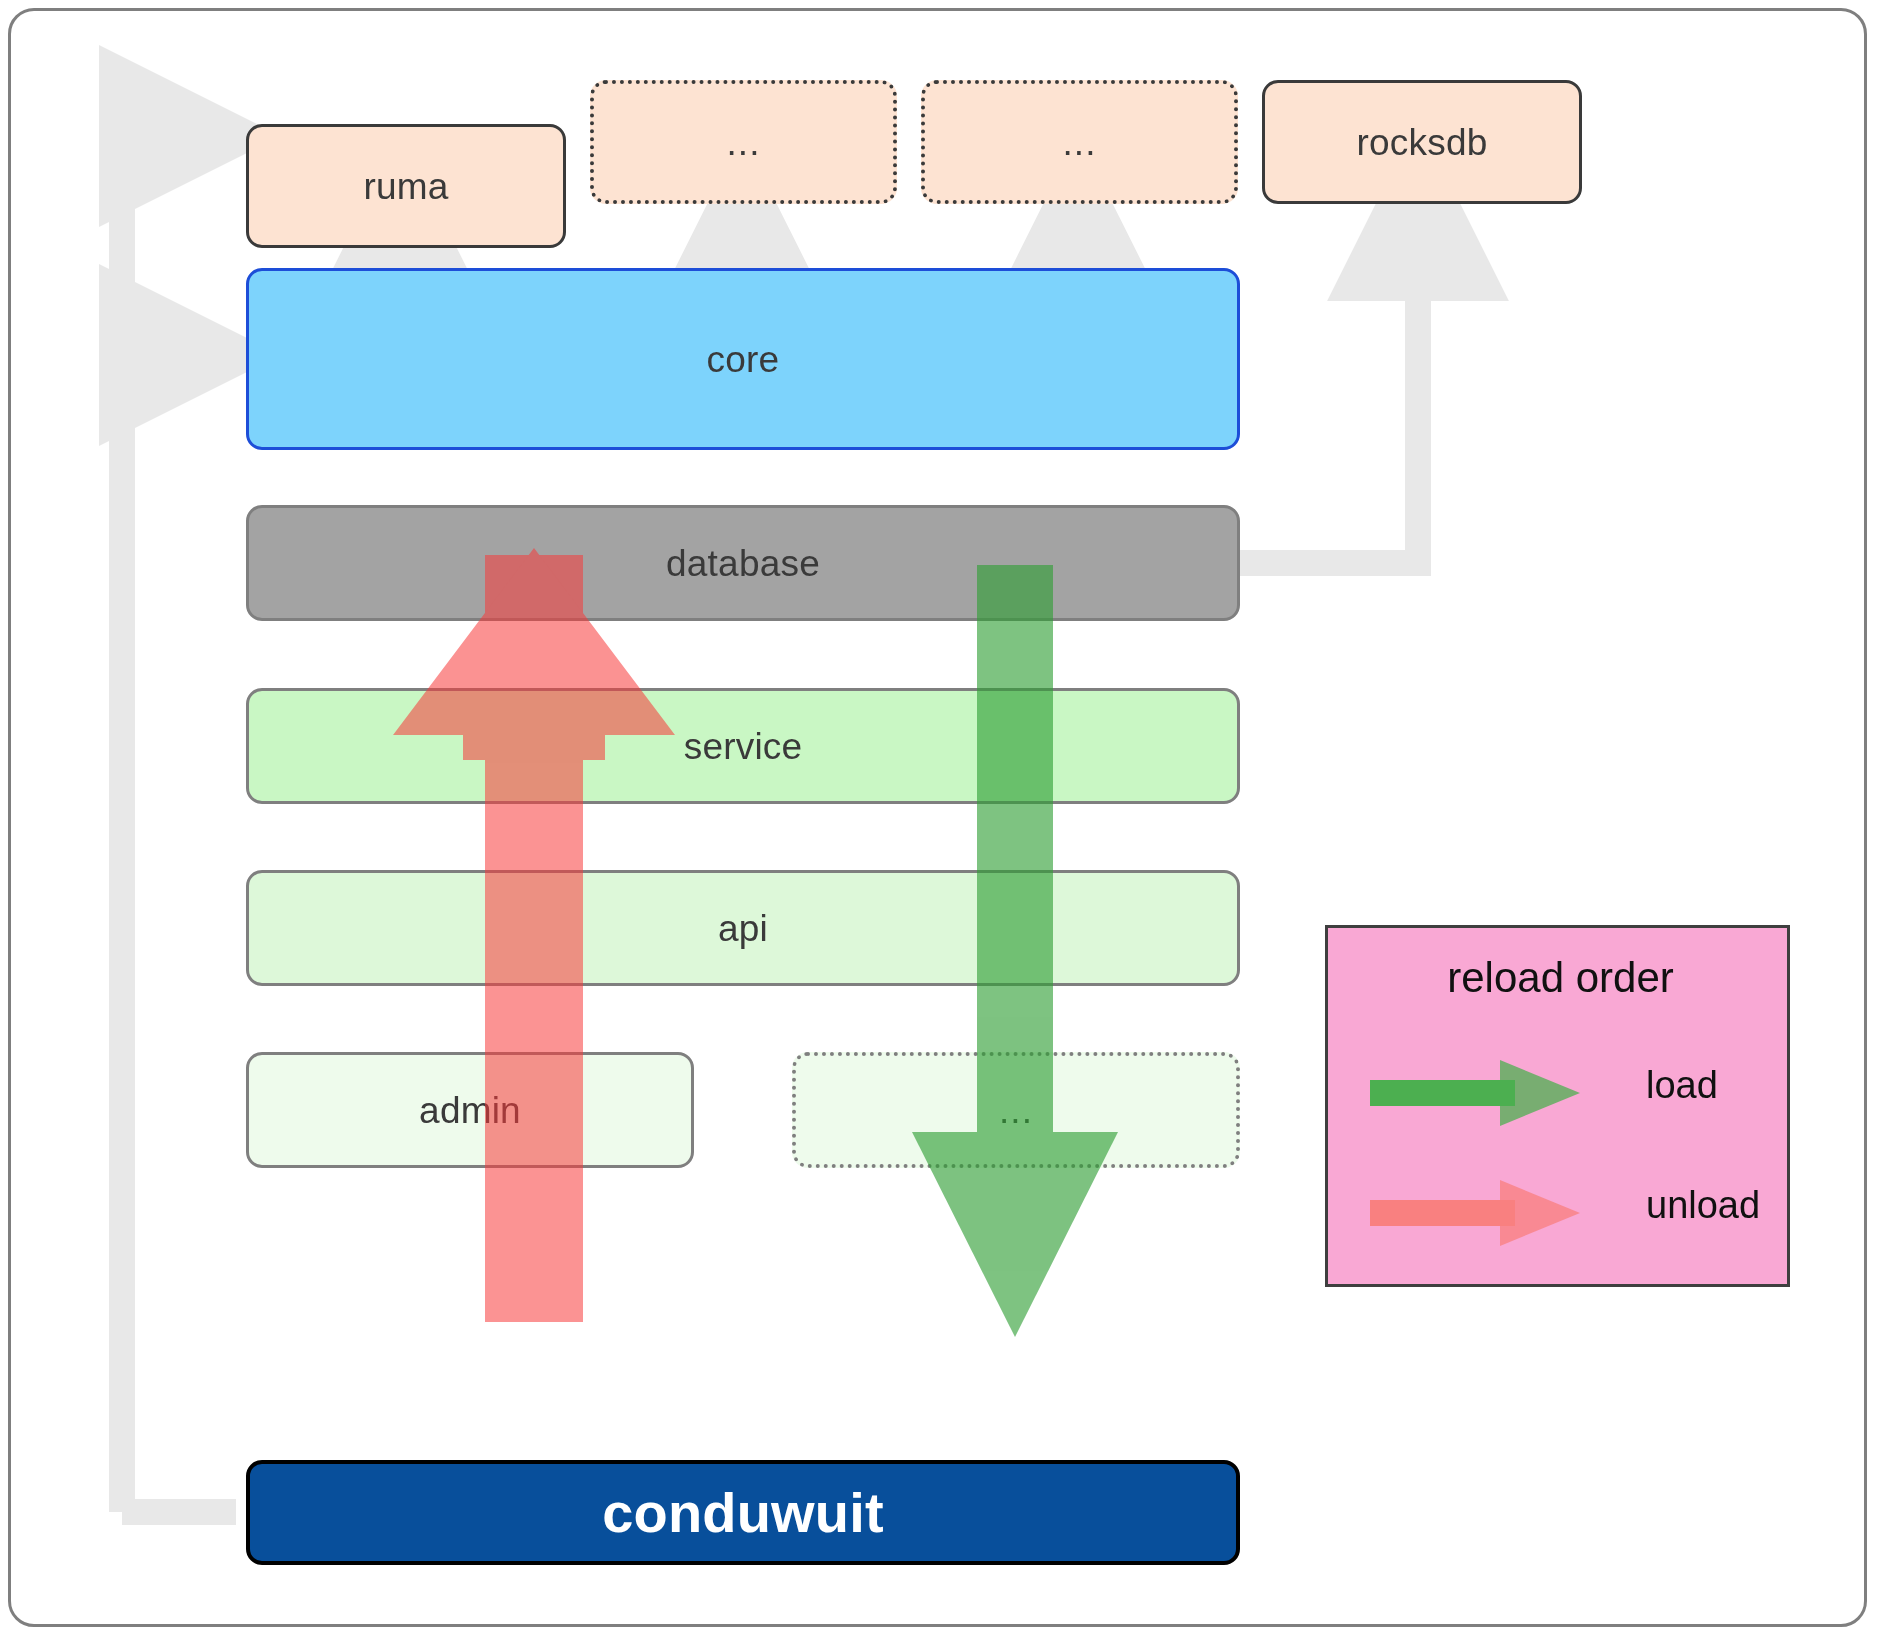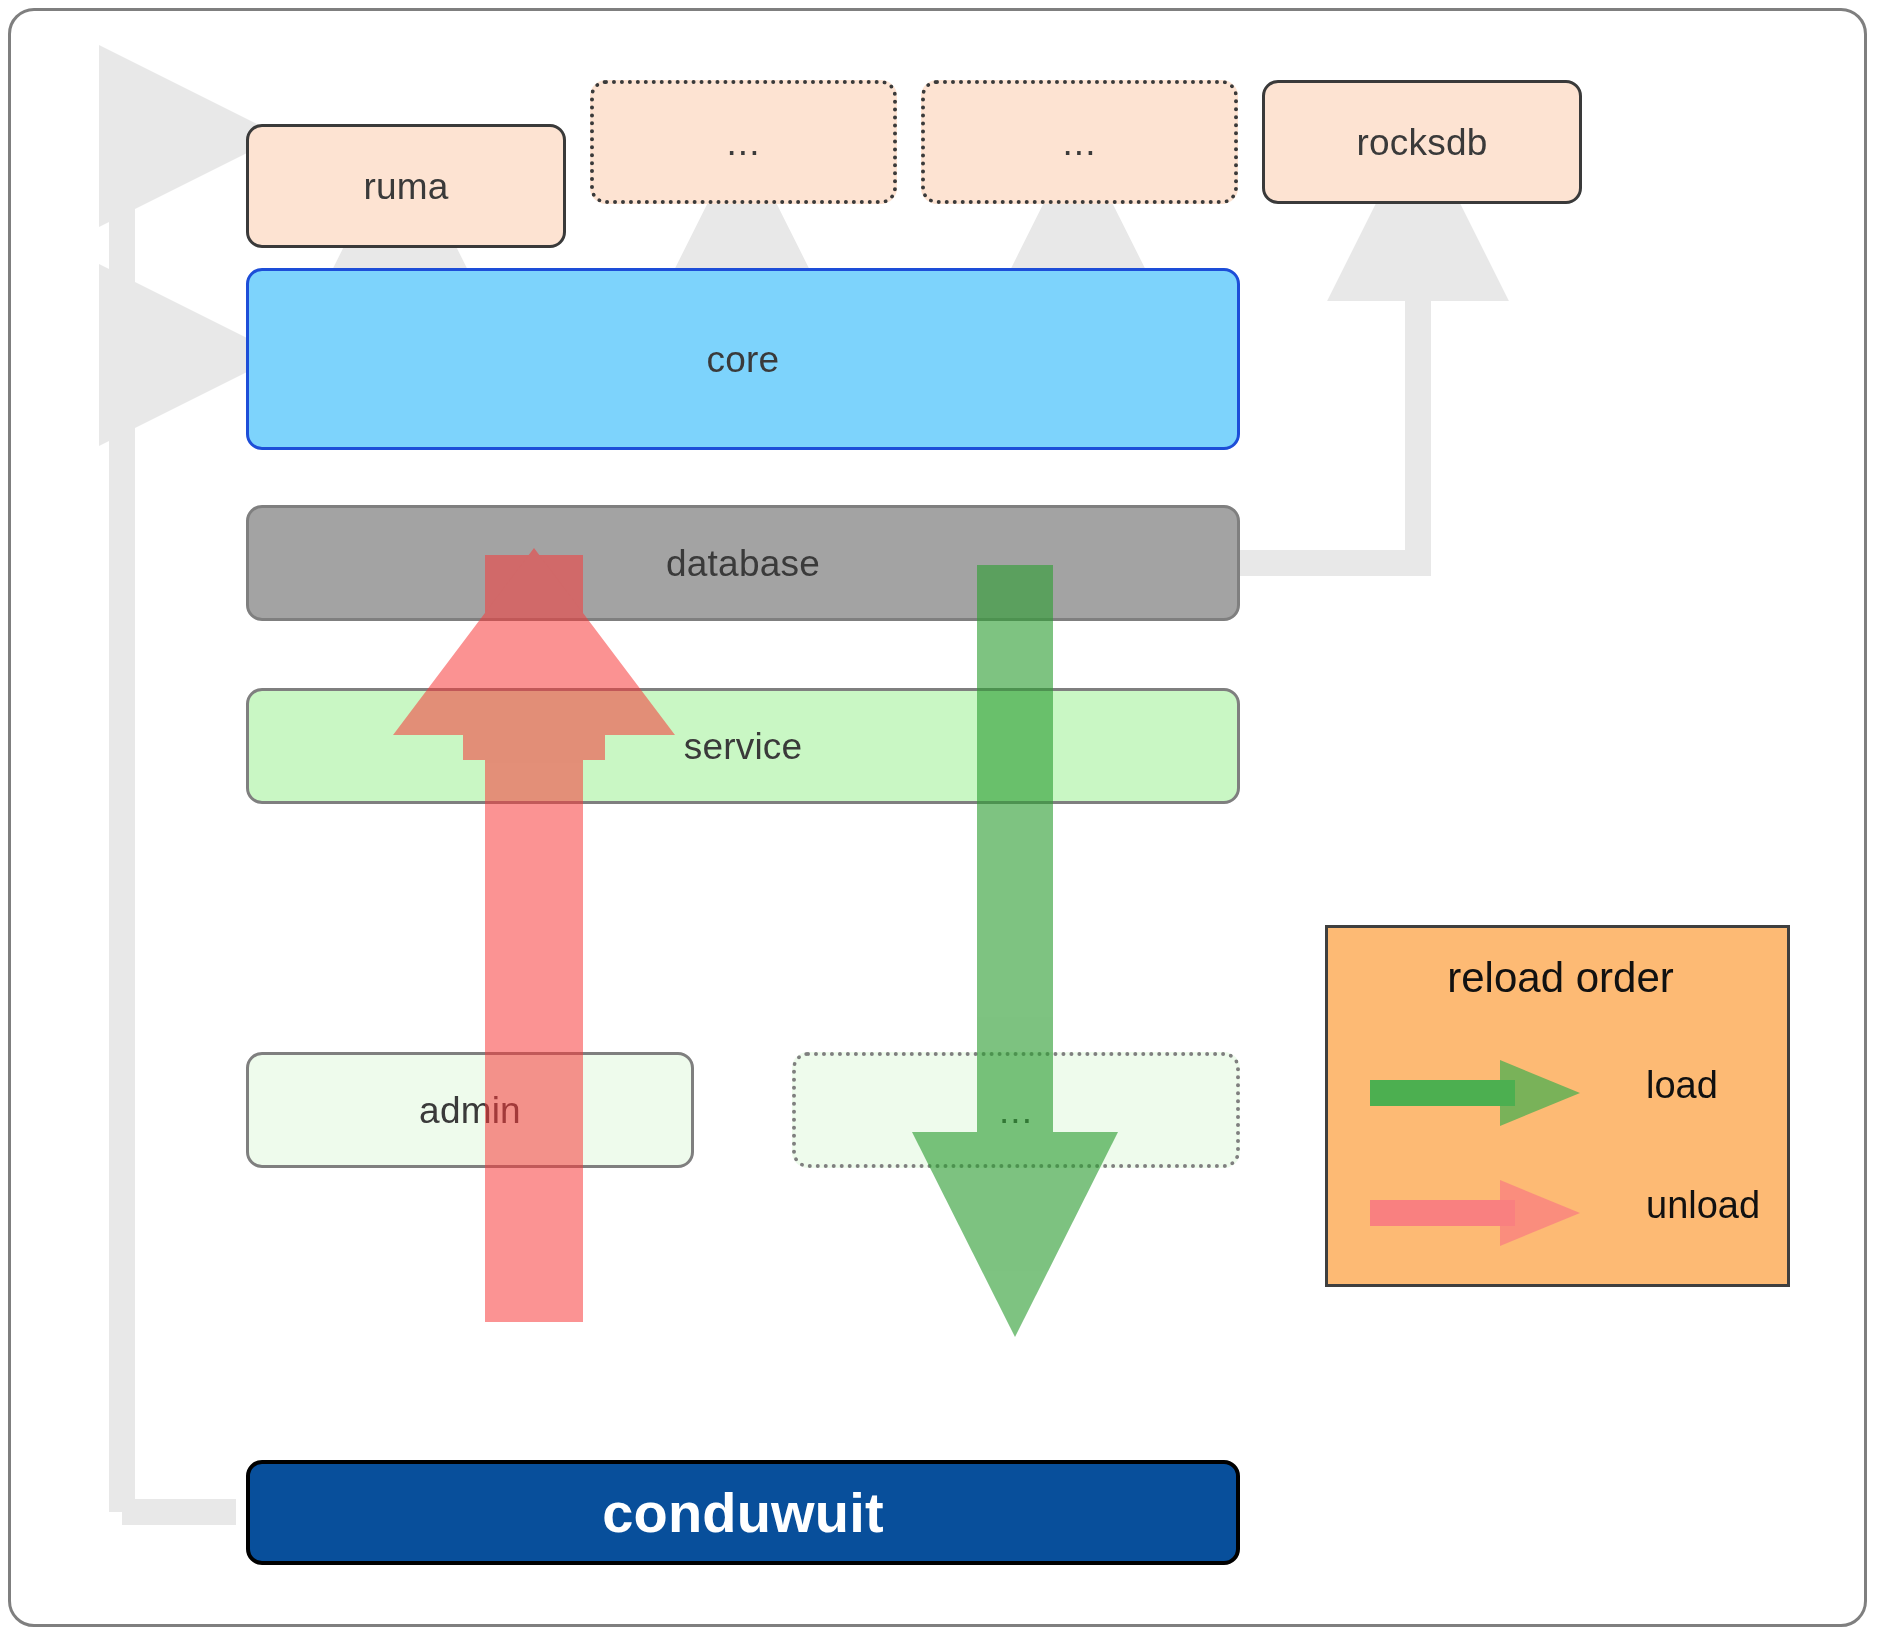--- a/index.html
+++ b/index.html
@@ -85,21 +85,21 @@
     font-weight: bold;
     font-size: 56px;
   }
   
   #legend {
     position: absolute;
     left: 1325px;
     top: 925px;
     width: 465px;
     height: 362px;
-    background: #fdba74;
+    background: #f9a8d4;
     border: 3px solid #3f3f3f;
     box-sizing: border-box;
   }
   #legend-title {
     position: absolute;
     top: 26px;
     left: 0;
     width: 465px;
     text-align: center;
     font-size: 42px;
@@ -177,20 +177,23 @@
   </div>
 
   <div class="node tier" style="left:246px; top:505px; width:994px; height:116px; background:#a3a3a3;">
     <span class="label">database</span>
   </div>
 
   <div class="node tier" style="left:246px; top:688px; width:994px; height:116px; background:#c9f7c4;">
     <span class="label">service</span>
   </div>
 
+  <div class="node tier" style="left:246px; top:870px; width:994px; height:116px; background:#ddf8d9;">
+    <span class="label">api</span>
+  </div>
 
   <div class="node tier" style="left:246px; top:1052px; width:448px; height:116px; background:#eefbec;">
     <span class="label">admin</span>
   </div>
 
   <div class="node tier dotted" style="left:792px; top:1052px; width:448px; height:116px; background:#eefbec;">
     <span class="label dots">...</span>
   </div>
 
 

